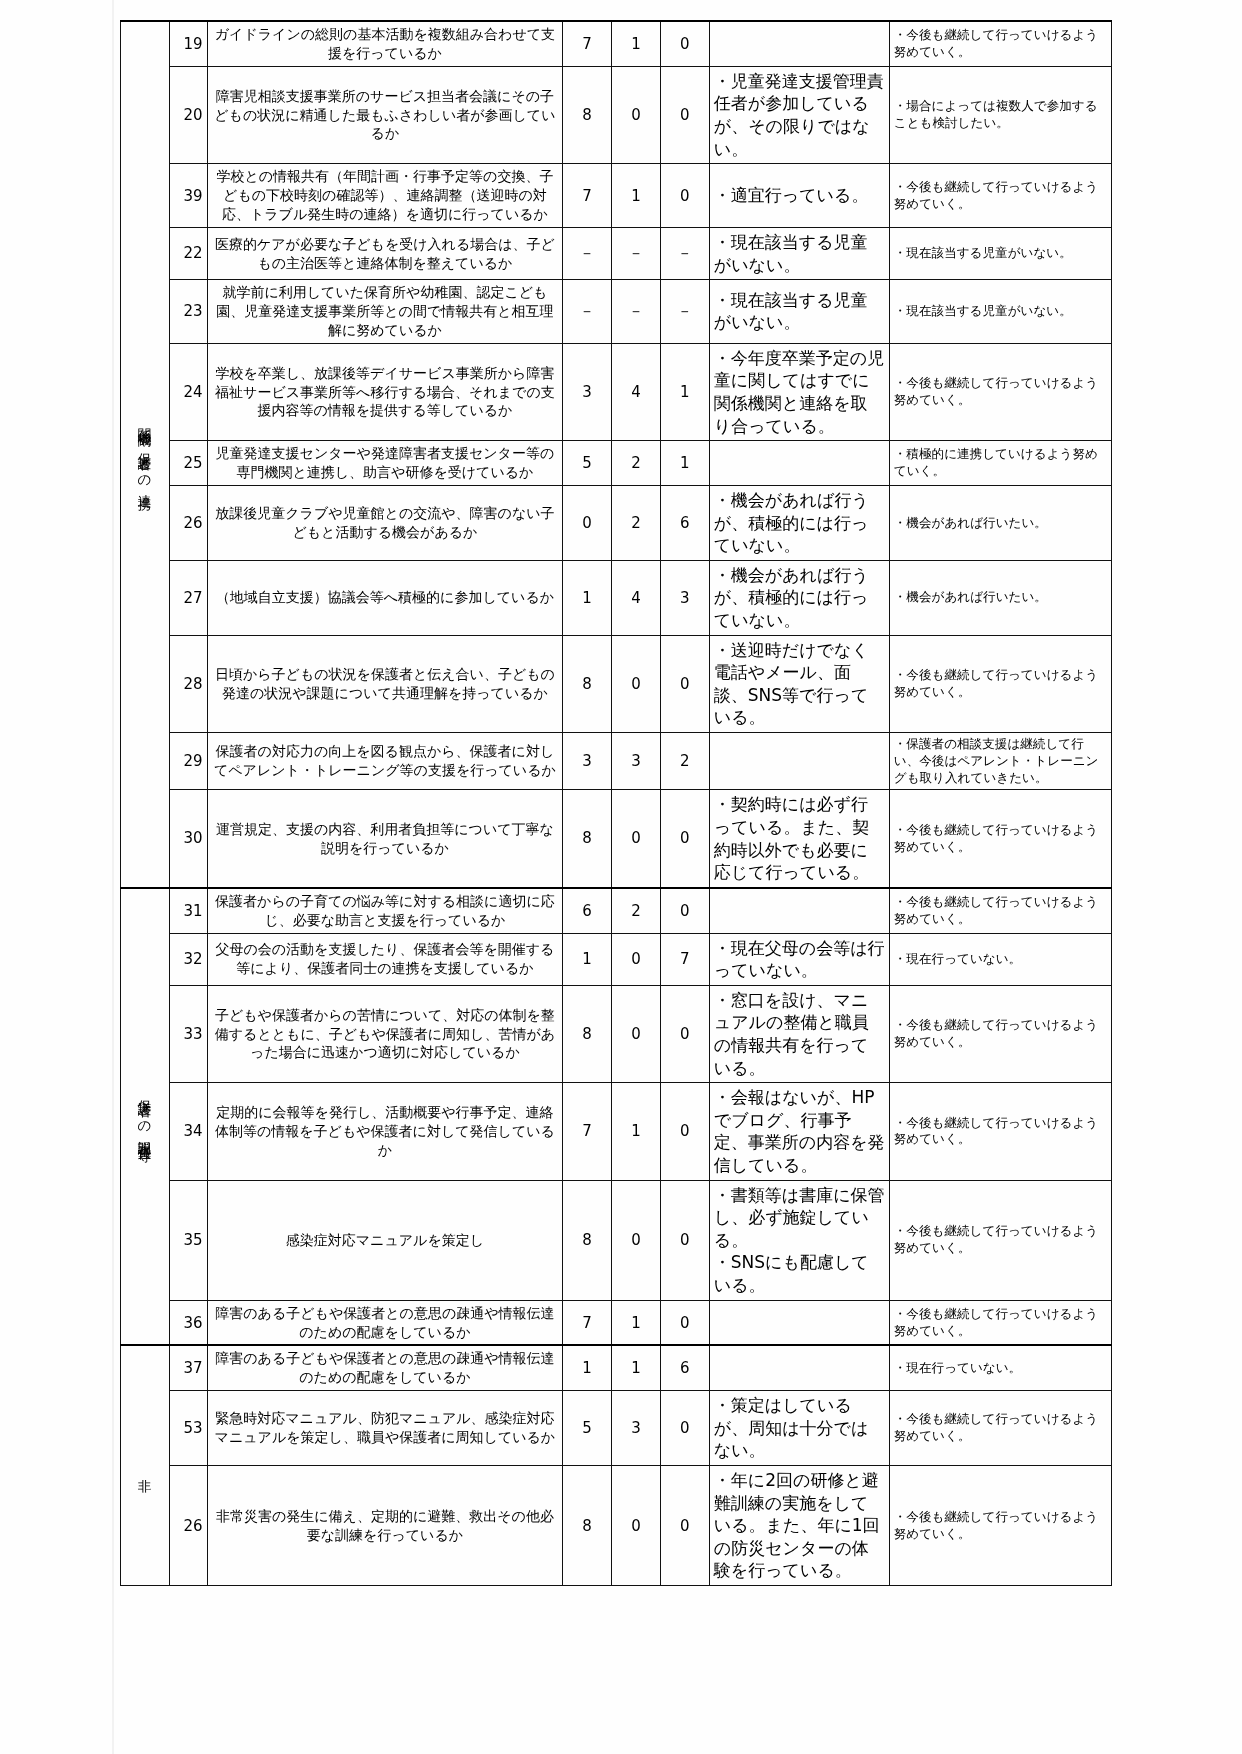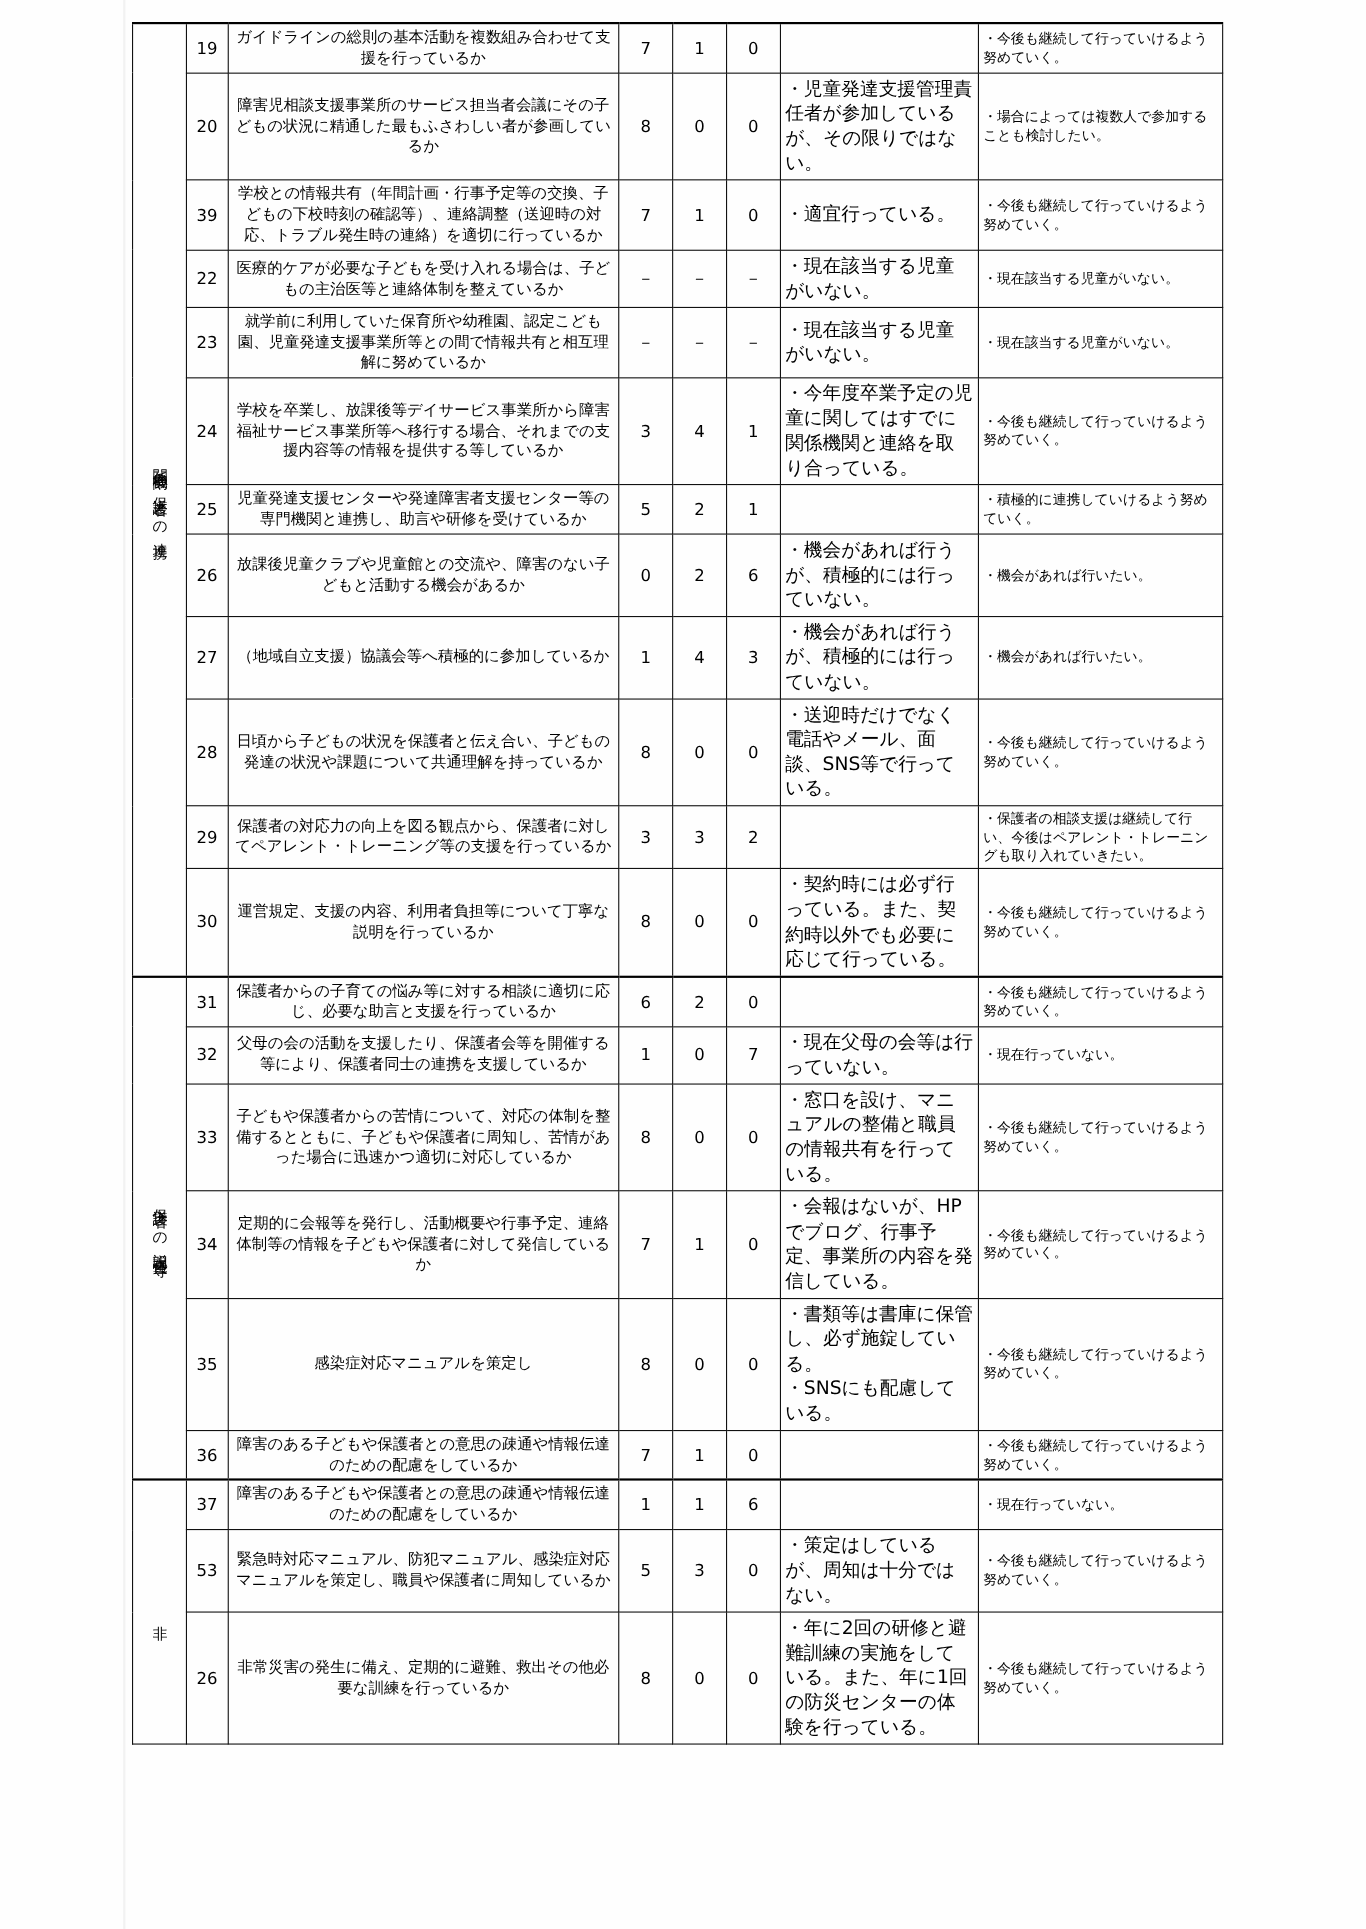--- a/index.html
+++ b/index.html
@@ -64,21 +64,21 @@
     writing-mode: vertical-rl;
     text-orientation: upright;
     letter-spacing: 2px;
     font-size: 13.5px;
     line-height: 1.05;
     margin: 0 auto;
     white-space: nowrap;
     display: inline-block;
   }
   td.no {
-    text-align: center;
+    text-align: right;
     font-size: 15px;
     vertical-align: middle;
     padding: 2px 1px;
   }
   td.item {
     text-align: center;
     font-size: 14px;
     line-height: 1.35;
     padding: 4px 5px;
   }

